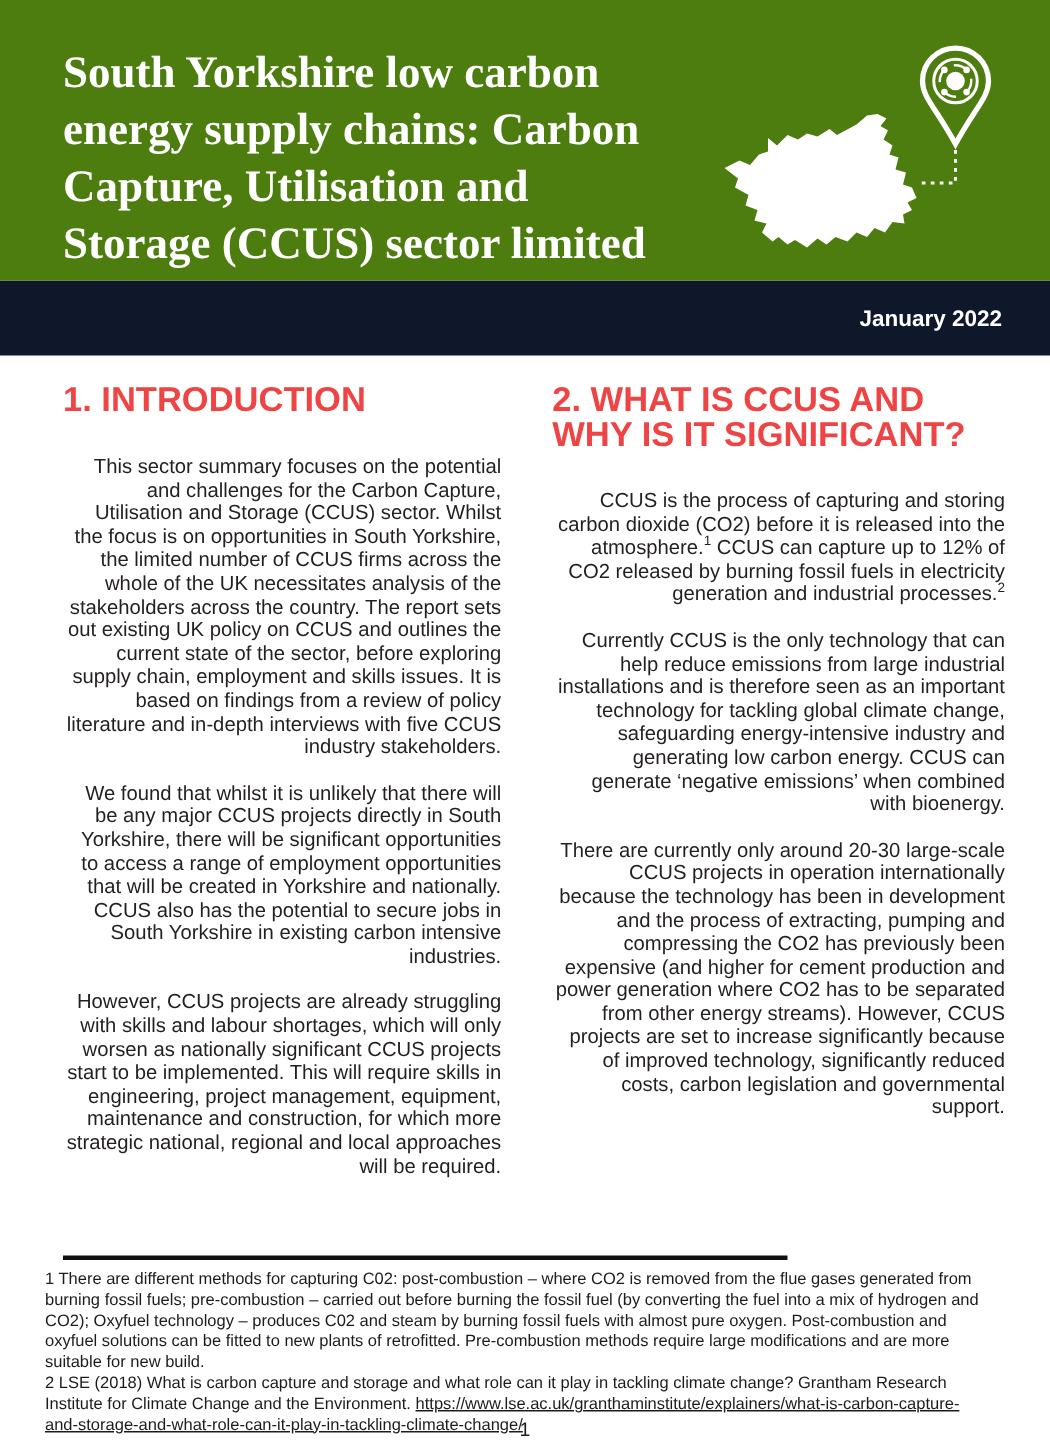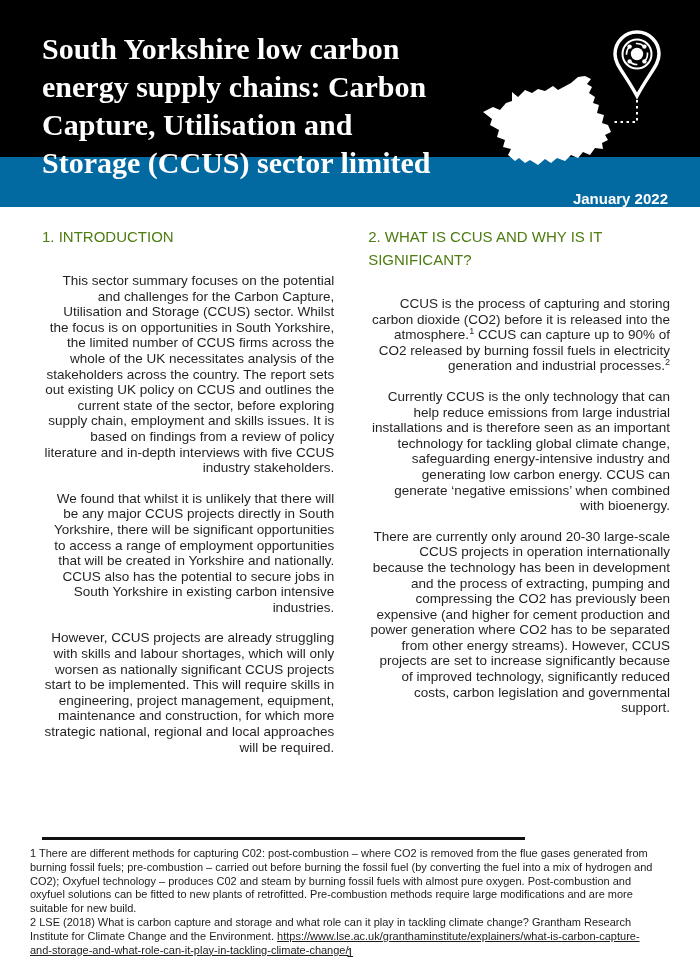--- a/index.html
+++ b/index.html
@@ -5,45 +5,45 @@
   * { margin:0; padding:0; box-sizing:border-box; }
   html,body { background:#888; }
   body { font-family:"Liberation Sans", sans-serif; }
   .page {
     position:relative; width:700px; height:970px; margin:0 auto;
     background:#ffffff; overflow:hidden;
   }
 
   
   .header {
-    position:relative; height:157px; background:#000000;padding-left:11px;
+    position:relative; height:187px; background:#4d7c0f;padding-left:11px;
   }
   .title-block {
     position:absolute; left:42px; top:30px;
     font-family:"Liberation Serif", serif; font-weight:bold;
     font-size:30px; line-height:38px; color:#ffffff;
   }
   .header-art { position:absolute; left:470px; top:18px; }
 
   
   .band {
-    height:50px; background:#0369a1;
-    display:flex; align-items:flex-end; justify-content:flex-end;
+    height:50px; background:#0f172a;
+    display:flex; align-items:center; justify-content:flex-end;
     padding-right:32px;
   }
   .band .date { color:#ffffff; font-weight:bold; font-size:15px; }
 
   
   .content {
     display:flex; padding:18px 30px 0 42px;
   }
   .col-left  { width:302px; margin-right:14px; }
   .col-right { width:312px;margin-left:20px; }
   h2.section-heading {
-    color:#4d7c0f; font-size:15px; line-height:23px; font-weight:normal;
+    color:#ef4444; font-size:23px; line-height:23px; font-weight:bold;
     margin-bottom:25px;
   }
   .body-text p {
     font-size:13.5px; line-height:15.6px; color:#231f20;
     margin-bottom:15px;
     text-align:right;
   }
   .body-text sup { font-size:9px; line-height:0; vertical-align:super; }
 
   
@@ -112,21 +112,21 @@
 
     <div class="col-left body-text">
       <h2 class="section-heading">1. INTRODUCTION</h2>
       <p>This sector summary focuses on the potential and challenges for the Carbon Capture, Utilisation and Storage (CCUS) sector. Whilst the focus is on opportunities in South Yorkshire, the limited number of CCUS firms across the whole of the UK necessitates analysis of the stakeholders across the country. The report sets out existing UK policy on CCUS and outlines the current state of the sector, before exploring supply chain, employment and skills issues. It is based on findings from a review of policy literature and in-depth interviews with five CCUS industry stakeholders.</p>
       <p>We found that whilst it is unlikely that there will be any major CCUS projects directly in South Yorkshire, there will be significant opportunities to access a range of employment opportunities that will be created in Yorkshire and nationally. CCUS also has the potential to secure jobs in South Yorkshire in existing carbon intensive industries.</p>
       <p>However, CCUS projects are already struggling with skills and labour shortages, which will only worsen as nationally significant CCUS projects start to be implemented. This will require skills in engineering, project management, equipment, maintenance and construction, for which more strategic national, regional and local approaches will be required.</p>
     </div>
 
     <div class="col-right body-text">
       <h2 class="section-heading">2. WHAT IS CCUS AND WHY IS IT SIGNIFICANT?</h2>
-      <p><span>CCUS is the process of capturing and storing carbon dioxide (CO2) before it is released into the atmosphere.</span><sup>1</sup><span> CCUS can capture up to 90% of CO2 released by burning fossil fuels in electricity generation and industrial processes.</span><sup>2</sup></p>
+      <p><span>CCUS is the process of capturing and storing carbon dioxide (CO2) before it is released into the atmosphere.</span><sup>1</sup><span> CCUS can capture up to 12% of CO2 released by burning fossil fuels in electricity generation and industrial processes.</span><sup>2</sup></p>
       <p>Currently CCUS is the only technology that can help reduce emissions from large industrial installations and is therefore seen as an important technology for tackling global climate change, safeguarding energy-intensive industry and generating low carbon energy. CCUS can generate ‘negative emissions’ when combined with bioenergy.</p>
       <p>There are currently only around 20-30 large-scale CCUS projects in operation internationally because the technology has been in development and the process of extracting, pumping and compressing the CO2 has previously been expensive (and higher for cement production and power generation where CO2 has to be separated from other energy streams). However, CCUS projects are set to increase significantly because of improved technology, significantly reduced costs, carbon legislation and governmental support.</p>
     </div>
 
   </div>
 
   <div class="footnotes">
     <div class="fn-rule"></div>
     <p>1 There are different methods for capturing C02: post-combustion – where CO2 is removed from the flue gases generated from burning fossil fuels; pre-combustion – carried out before burning the fossil fuel (by converting the fuel into a mix of hydrogen and CO2); Oxyfuel technology – produces C02 and steam by burning fossil fuels with almost pure oxygen. Post-combustion and oxyfuel solutions can be fitted to new plants of retrofitted. Pre-combustion methods require large modifications and are more suitable for new build.</p>
     <p><span>2 LSE (2018) What is carbon capture and storage and what role can it play in tackling climate change? Grantham Research Institute for Climate Change and the Environment. </span><a href="#">https://www.lse.ac.uk/granthaminstitute/explainers/what-is-carbon-capture-and-storage-and-what-role-can-it-play-in-tackling-climate-change/</a></p>

